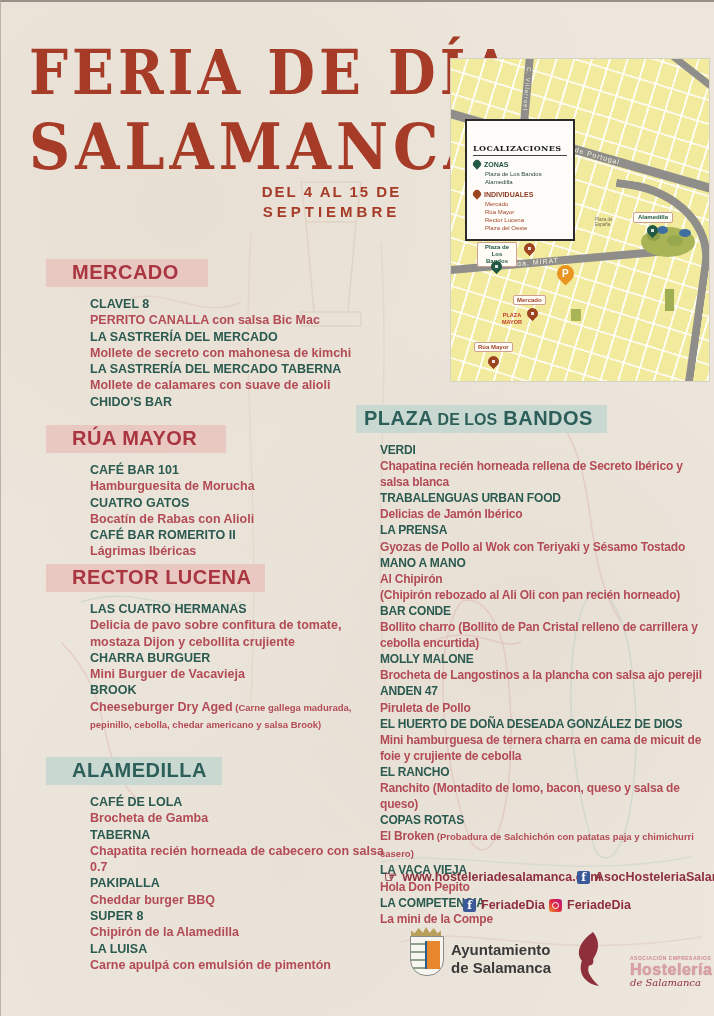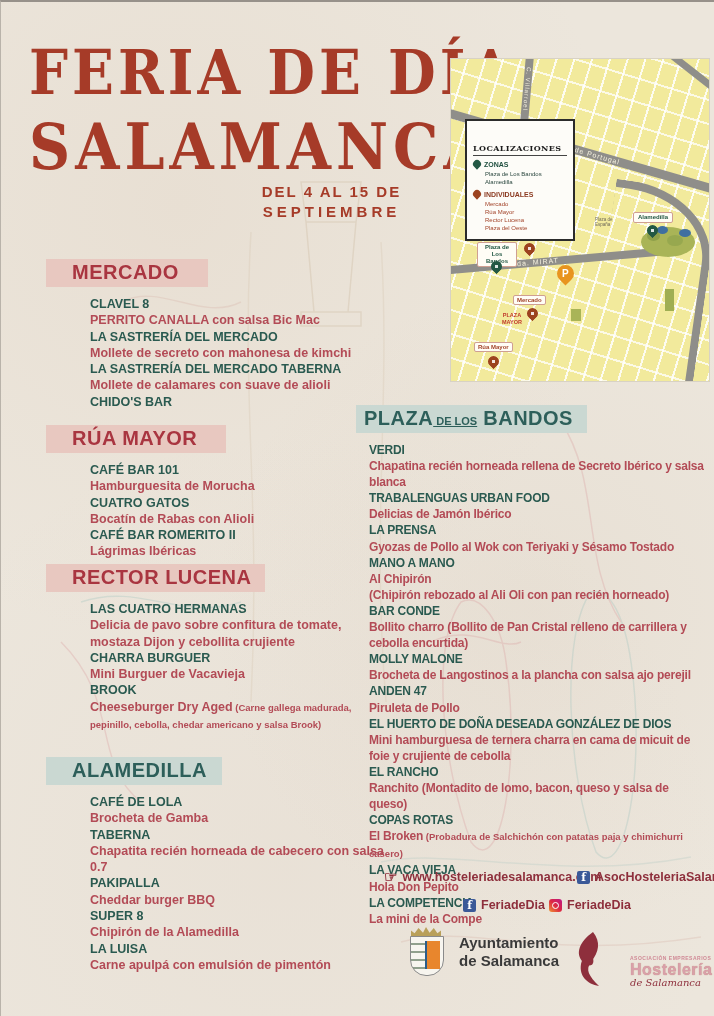--- a/index.html
+++ b/index.html
@@ -81,41 +81,41 @@
   .section:nth-child(4){left:45px;top:755px;width:345px;}
   .section:nth-child(5){left:355px;top:403px;width:348px;}
   .section-header{display:inline-block;font-size:20px;font-weight:bold;letter-spacing:.5px;padding:2px 14px 3px 26px;min-width:120px;}
   .section:nth-child(1) .section-header{min-width:122px;}
   .section:nth-child(2) .section-header{min-width:140px;}
   .section:nth-child(3) .section-header{min-width:142px;}
   .section:nth-child(4) .section-header{min-width:136px;}
   .section:nth-child(5) .section-header{min-width:145px;padding-left:8px;}
   .individual .section-header{background:#e8c8c0;color:#a93540;}
   .zona .section-header{background:#cad8d2;color:#2d5f5a;}
-  .hdr-small{font-size:11px;letter-spacing:0;text-decoration:underline;}
+  .hdr-small{font-size:16px;letter-spacing:0;}
   .entries{margin:9px 0 0 44px;}
-  .section:nth-child(5) .entries{margin-left:13px;}
+  .section:nth-child(5) .entries{margin-left:24px;}
   .entry-name{font-size:12.5px;font-weight:bold;color:#2a5a50;line-height:16.3px;}
   .entry-dish{font-size:12.5px;font-weight:bold;color:#b34b56;line-height:16.3px;}
   .section:nth-child(5) .entry-name,.section:nth-child(5) .entry-dish{font-size:12px;line-height:16.1px;letter-spacing:-.2px;}
   .fine{font-size:9.5px;letter-spacing:0;}
   
   .footer{position:absolute;left:0;top:0;width:714px;height:1016px;z-index:4;pointer-events:none;}
   .link-row{position:absolute;display:flex;align-items:center;gap:5px;color:#8e2f3c;font-weight:bold;font-size:12.5px;}
   .hand-icon{color:#8e2f3c;font-size:15px;line-height:14px;}
   .fb-icon{width:13px;height:13px;background:#3b5998;border-radius:2px;color:#fff;font-size:11px;font-weight:bold;text-align:center;line-height:13px;font-family:"DejaVu Serif",serif;}
   .fb-icon::before{content:"f";}
   .ig-icon{width:13px;height:13px;border-radius:3px;background:linear-gradient(45deg,#f09433,#dc2743,#bc1888);position:relative;}
   .ig-icon::before{content:"";position:absolute;left:3px;top:3px;width:5px;height:5px;border:1.5px solid #fff;border-radius:50%;}
   .row-web{left:383px;top:868px;}
   .row-fb1{left:576px;top:868px;}
   .row-fb2{left:462px;top:896px;}
   .row-ig{left:548px;top:896px;}
   
-  .ayto{position:absolute;left:408px;top:925px;display:flex;align-items:center;gap:16px;}
+  .ayto{position:absolute;left:408px;top:925px;display:flex;align-items:flex-end;gap:8px;}
   .shield{width:34px;height:50px;position:relative;}
   .crown{width:30px;height:9px;margin-left:2px;background:#b9a05a;clip-path:polygon(0 100%,0 40%,12% 70%,25% 10%,40% 65%,50% 0,62% 65%,76% 10%,88% 70%,100% 40%,100% 100%);}
   .shield-body{width:32px;height:38px;margin-left:1px;background:#f7f5ef;border:1px solid #8a8a8a;border-radius:0 0 16px 16px;display:flex;overflow:hidden;}
   .shield-left{width:50%;background:
      repeating-linear-gradient(0deg, transparent 0 6px, rgba(60,90,60,.55) 6px 8px);}
   .shield-right{width:50%;background:#e8862d;border-left:2px solid #2a5c8a;margin:4px 3px 6px 0;}
   .ayto-text{font-size:15px;font-weight:bold;color:#3a3a3a;line-height:18px;}
   
   .hostel{position:absolute;left:568px;top:928px;display:flex;align-items:flex-end;gap:21px;}
   .hostel-text .small{font-size:5px;letter-spacing:.5px;color:#d08a96;font-weight:bold;}

